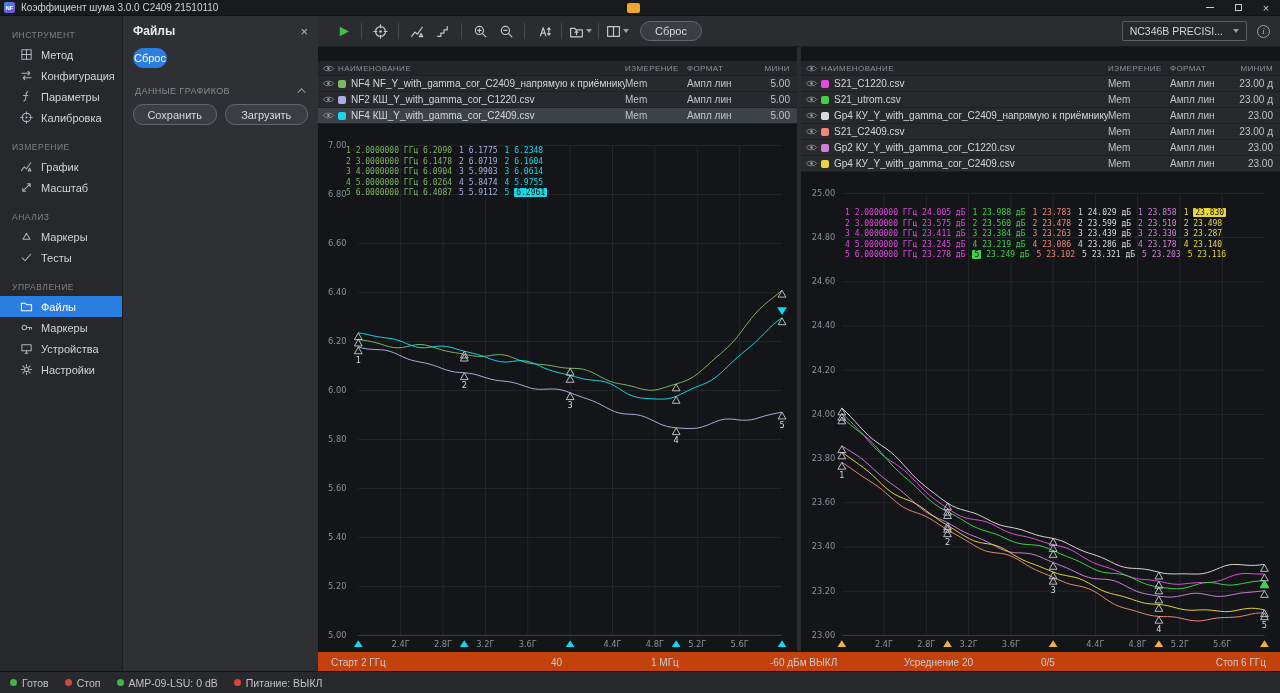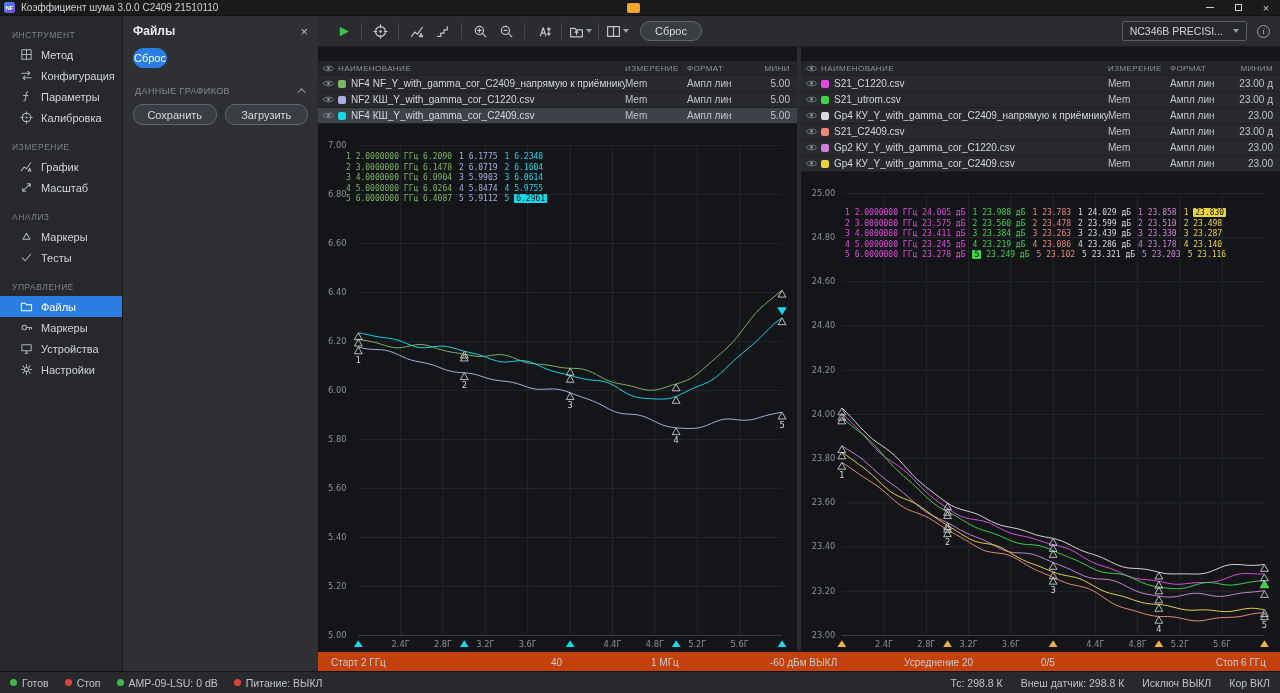--- a/index.html
+++ b/index.html
@@ -83,21 +83,21 @@
   .ft-head .c-meas,.ft-head .c-fmt,.ft-head .c-min { color:#8d9298; }
 
   .chart-wrap { position:relative; flex:1; min-height:0; }
   .chart-svg { position:absolute; inset:0; width:100%; height:100%; }
   .grid { stroke:#24272b; stroke-width:1; }
   .axisline { stroke:#3c4045; stroke-width:1; }
   .ylab,.xlab { fill:#8b9197; font-size:8.5px; font-family:"DejaVu Sans",sans-serif; }
   .mnum { fill:#d2d6da; font-size:8.5px; font-family:"DejaVu Sans",sans-serif; }
 
   .marker-overlay { position:absolute; font-family:"DejaVu Sans Mono",monospace; font-size:8px; line-height:10.5px; white-space:nowrap; }
-  .mo-0 { left:28px; top:28px; }
+  .mo-0 { left:28px; top:22px; }
   .mo-1 { left:44px; top:36px; }
   .mcell { margin-right:7px; }
   .hl { padding:0 2px; border-radius:1px; }
 
   
   .param-bar { position:relative; height:20px; flex:none; background:#c2410c; border-top:1px solid #17181a; font-size:10px; color:#c9ccd0; }
   .param-bar span { position:absolute; top:50%; transform:translateY(-50%); }
   .pb0{left:13px} .pb1{left:233px} .pb2{left:333px} .pb3{left:452px} .pb4{left:586px} .pb5{left:723px} .pb6{right:14px}
 
   
@@ -659,19 +659,13 @@
       <span>Стоп</span>
     </span>
   <span class="st-item">
       <span class="dot g"></span>
       <span>AMP-09-LSU: 0 dB</span>
     </span>
   <span class="st-item">
       <span class="dot r"></span>
       <span>Питание: ВЫКЛ</span>
     </span>
-  <span class="st-right">
-    <span>Тс:  298.8 К</span>
-    <span>Внеш датчик:  298.8 К</span>
-    <span>Исключ ВЫКЛ</span>
-    <span>Кор ВКЛ</span>
-  </span>
 </div>
 
 </body></html>

